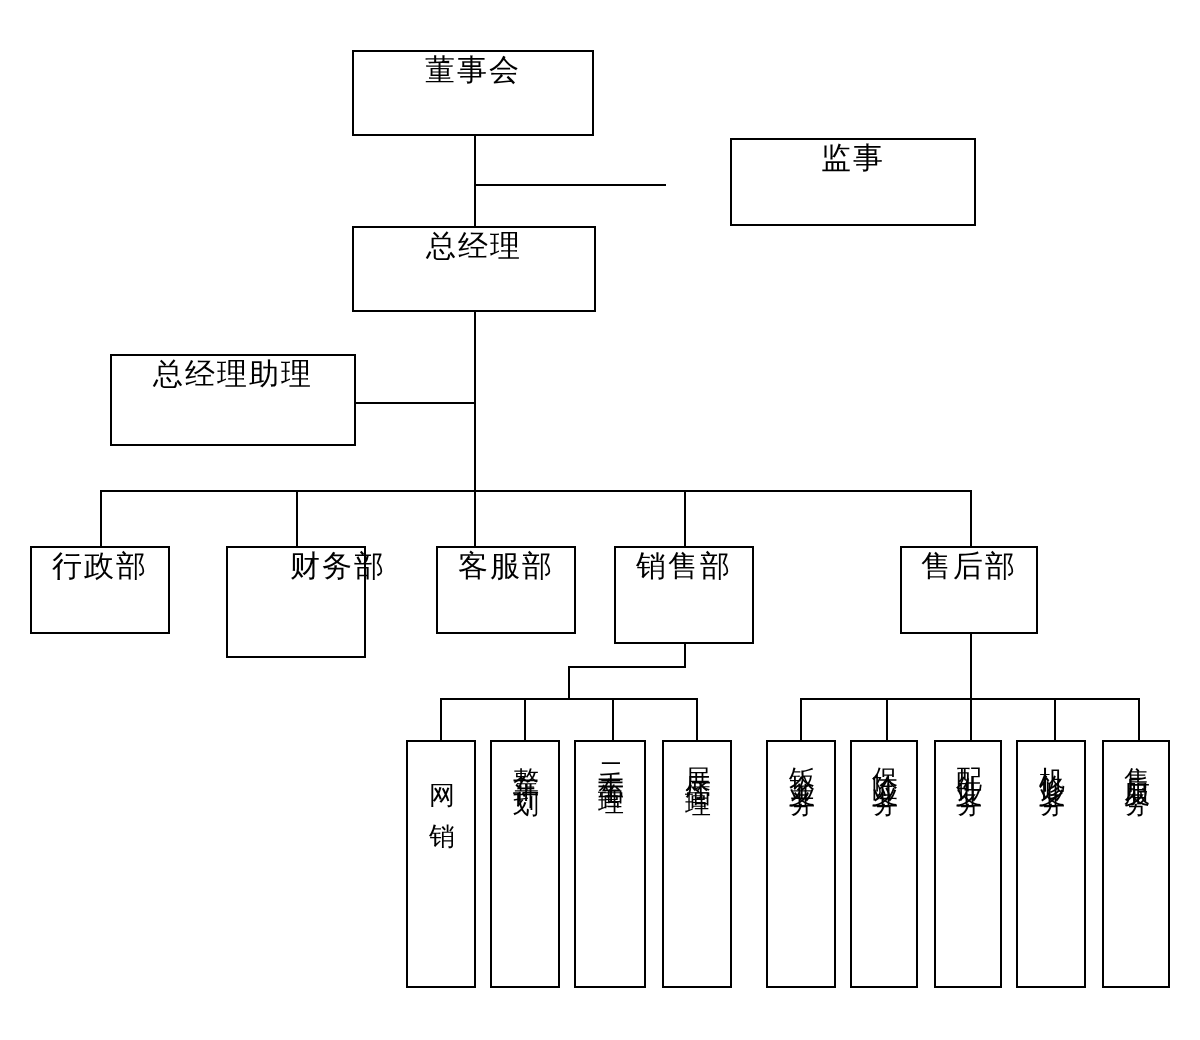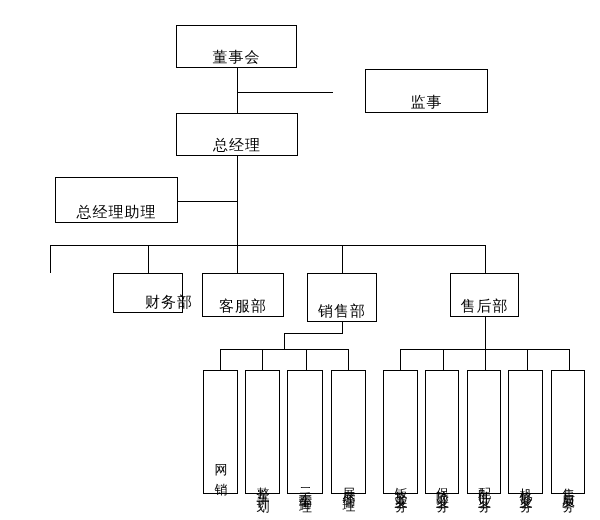--- a/index.html
+++ b/index.html
@@ -1,33 +1,33 @@
 <!DOCTYPE html>
 <html><head>
 <meta charset="utf-8">
 <style>
   html,body{margin:0;padding:0;background:#ffffff;}
   .canvas{position:relative;width:600px;height:520px;background:#ffffff;
           font-family:"Liberation Sans","DejaVu Sans",sans-serif;color:#000;}
   .box{position:absolute;box-sizing:border-box;border:1px solid #000;background:#fff;
-       display:flex;align-items:flex-end;justify-content:center;
+       display:flex;align-items:flex-start;justify-content:center;
        font-size:15px;letter-spacing:1px;white-space:nowrap;}
   .vbox{font-size:13px;}
   .vbox .v{writing-mode:vertical-rl;text-orientation:upright;letter-spacing:4px;padding-top:2px;}
   .vbox.five .v{letter-spacing:3px;padding-top:1px;}
   .vbox.two .v{letter-spacing:20px;padding-top:10px;}
   .ln{position:absolute;background:#000;}
   
   #n-board{left:176px;top:25px;width:121px;height:43px;}
   #n-supervisor{left:333px;top:69px;width:123px;height:44px;margin-left:32px;}
   #n-gm{left:176px;top:113px;width:122px;height:43px;}
   #n-gma{left:24px;top:177px;width:123px;height:46px;margin-left:31px;}
   #n-admin{left:15px;top:273px;width:70px;height:44px;}
-  #n-finance{left:113px;top:273px;width:70px;height:40px;padding-left:42px;}
-  #n-cs{left:202px;top:273px;width:82px;height:44px;}
+  #n-finance{left:113px;top:273px;width:70px;height:56px;padding-left:42px;}
+  #n-cs{left:218px;top:273px;width:70px;height:44px;}
   #n-sales{left:307px;top:273px;width:70px;height:49px;}
   #n-aftersales{left:450px;top:273px;width:69px;height:44px;font-family:Liberation Mono, monospace;}
   #n-online{left:203px;top:370px;width:35px;height:124px;}
   #n-vplan{left:245px;top:370px;width:35px;height:124px;}
   #n-usedcar{left:287px;top:370px;width:36px;height:124px;}
   #n-showroom{left:331px;top:370px;width:35px;height:124px;}
   #n-sheetmetal{left:383px;top:370px;width:35px;height:124px;}
   #n-insurance{left:425px;top:370px;width:34px;height:124px;}
   #n-parts{left:467px;top:370px;width:34px;height:124px;}
   #n-mechrepair{left:508px;top:370px;width:35px;height:124px;}
@@ -71,20 +71,23 @@
   <div class="box" id="n-supervisor">
     <span>监事</span>
   </div>
   <div class="box" id="n-gm">
     <span>总经理</span>
   </div>
   <div class="box" id="n-gma">
     <span>总经理助理</span>
   </div>
 
+  <div class="box" id="n-admin">
+    <span>行政部</span>
+  </div>
   <div class="box" id="n-finance">
     <span>财务部</span>
   </div>
   <div class="box" id="n-cs">
     <span>客服部</span>
   </div>
   <div class="box" id="n-sales">
     <span>销售部</span>
   </div>
   <div class="box" id="n-aftersales">

